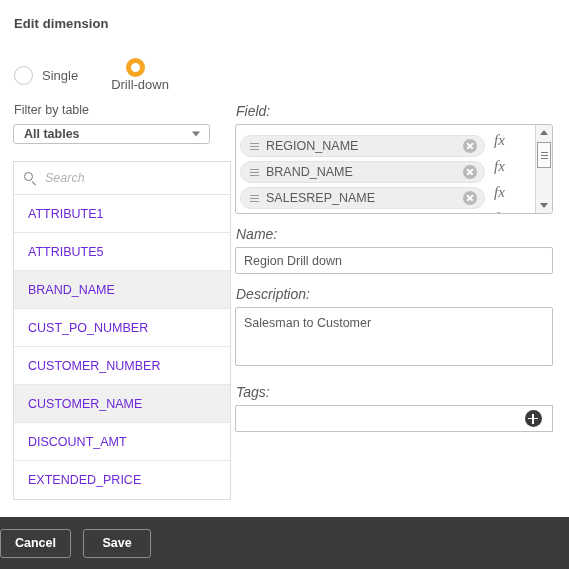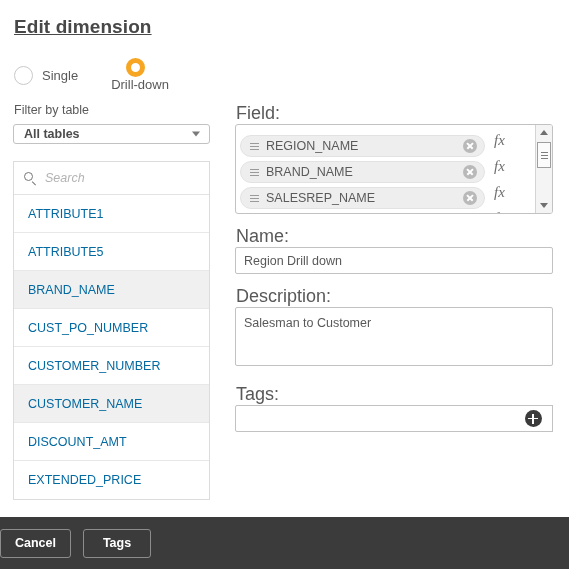--- a/index.html
+++ b/index.html
@@ -21,25 +21,24 @@
     left: 0; top: 0;
     width: 569px;
     height: 569px;
     background: #ffffff;
   }
 
   .title {
     position: absolute;
     left: 14px;
     top: 16px;
-    font-size: 19px;
+    font-size: 13px;
     font-weight: bold;
     color: #484848;
     letter-spacing: 0.1px;
-    text-decoration: underline;
   }
 
   
   .radio-row {
     position: absolute;
     left: 14px;
     top: 58px;
     display: flex;
     align-items: center;
   }
@@ -106,21 +105,21 @@
     width: 0; height: 0;
     border-left: 4.5px solid transparent;
     border-right: 4.5px solid transparent;
     border-top: 5px solid #7a7a7a;
   }
 
   .field-list {
     position: absolute;
     left: 13px;
     top: 161px;
-    width: 197px;
+    width: 218px;
     box-sizing: border-box;
     border: 1px solid #dcdcdc;
     background: #ffffff;
   }
   .search-row {
     height: 33px;
     display: flex;
     align-items: center;
     border-bottom: 1px solid #e3e3e3;
     background: #ffffff;
@@ -167,33 +166,34 @@
     font-style: italic;
   }
 
   .list-item {
     height: 38px;
     display: flex;
     align-items: center;
     padding-left: 14px;
     box-sizing: border-box;
     font-size: 12.5px;
-    color: #0369a1;
+    color: #6d28d9;
     border-bottom: 1px solid #e8e8e8;
     background: #ffffff;
     cursor: pointer;
   }
   .list-item.used { background: #f0f0f0; }
   .list-item:last-child { border-bottom: none; }
 
   
   .sec-label {
     position: absolute;
-    font-size: 18px;
-    color: #595959;
+    font-size: 14px;
+    color: #595959;
+    font-style: italic;
   }
   .lbl-field { left: 236px; top: 103px; }
   .lbl-name  { left: 236px; top: 226px; }
   .lbl-desc  { left: 236px; top: 286px; }
   .lbl-tags  { left: 236px; top: 384px; }
 
   .pill-box {
     position: absolute;
     left: 235px;
     top: 124px;
@@ -550,16 +550,16 @@
   <textarea class="desc-area" style="">Salesman to Customer</textarea>
 
   <div class="sec-label lbl-tags">Tags:</div>
   <input class="text-input inp-tags" type="text" value="" style="">
   <div class="add-tag-btn">
     <span class="plus-circle"></span>
   </div>
 
   <div class="footer">
     <button class="footer-btn">Cancel</button>
-    <button class="footer-btn">Tags</button>
+    <button class="footer-btn">Save</button>
   </div>
 
 </div>
 
 </body></html>

